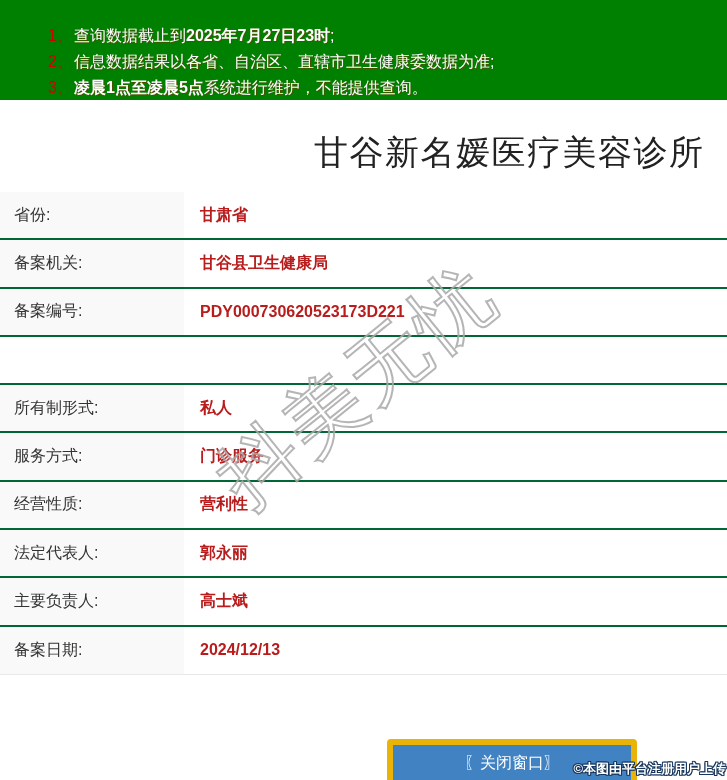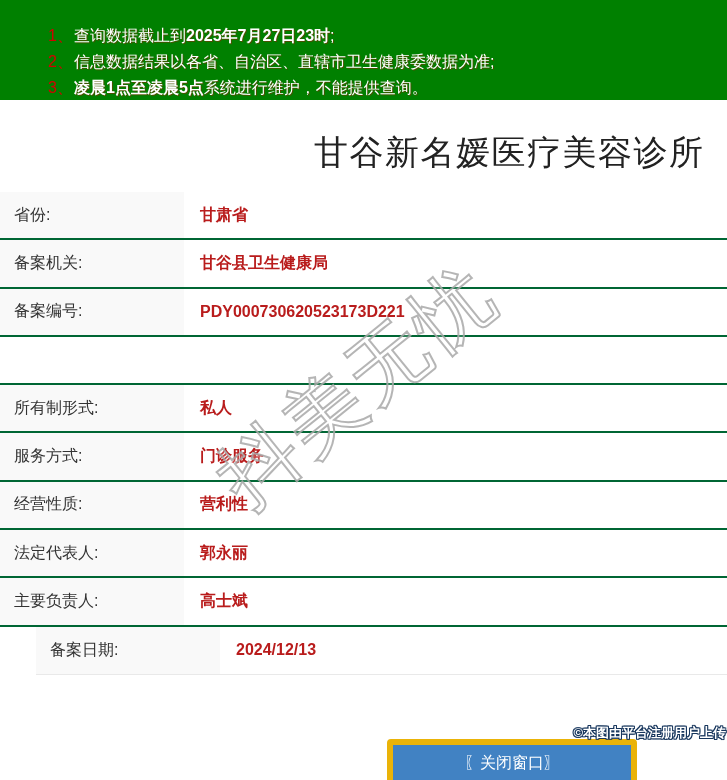--- a/index.html
+++ b/index.html
@@ -23,21 +23,21 @@
   .banner-line b { font-weight:bold; }
   
   .page-title {
     position:absolute; top:130px; left:314px;
     font-size:34px; font-weight:400; color:#222;
     letter-spacing:1.5px; white-space:nowrap;
   }
   
   .info-table { position:absolute; top:192px; left:0; width:727px; background:#fff; }
   .row { display:flex; height:48.3px; border-bottom:2px solid #006634; }
-  .row:last-child { border-bottom:1px solid #e9e9e9;margin-left:36px; }
+  .row:last-child { border-bottom:1px solid #e9e9e9; }
   .cell-label {
     width:184px; background:#f9f9f9; display:flex; align-items:center;
     padding-left:14px; font-size:16px; color:#333;
   }
   .cell-value {
     flex:1; background:#fff; display:flex; align-items:center;
     padding-left:16px; font-size:16px; color:#b91c1c; white-space:nowrap;font-weight:bold;
   }
   
   .watermark {
@@ -50,21 +50,21 @@
   }
   
   .close-btn {
     position:absolute; left:387px; top:739px; width:250px; height:48px;
     background:#4182c3; border:6px solid #eab308; border-radius:4px;
     color:#fff; font-size:16px; display:flex; align-items:center; justify-content:center;
     cursor:pointer; z-index:4; white-space:nowrap;
   }
   
   .copyright {
-    position:absolute; right:1px; top:724px; z-index:6;
+    position:absolute; right:1px; top:760px; z-index:6;
     font-size:13px; font-weight:bold; color:#ffffff; white-space:nowrap;
     text-shadow:
       -1px -1px 0 #17365d, 0 -1px 0 #17365d, 1px -1px 0 #17365d,
       -1px  0   0 #17365d, 1px  0   0 #17365d,
       -1px  1px 0 #17365d, 0  1px 0 #17365d, 1px 1px 0 #17365d;
   }
 </style>
 </head>
 <body>
 

